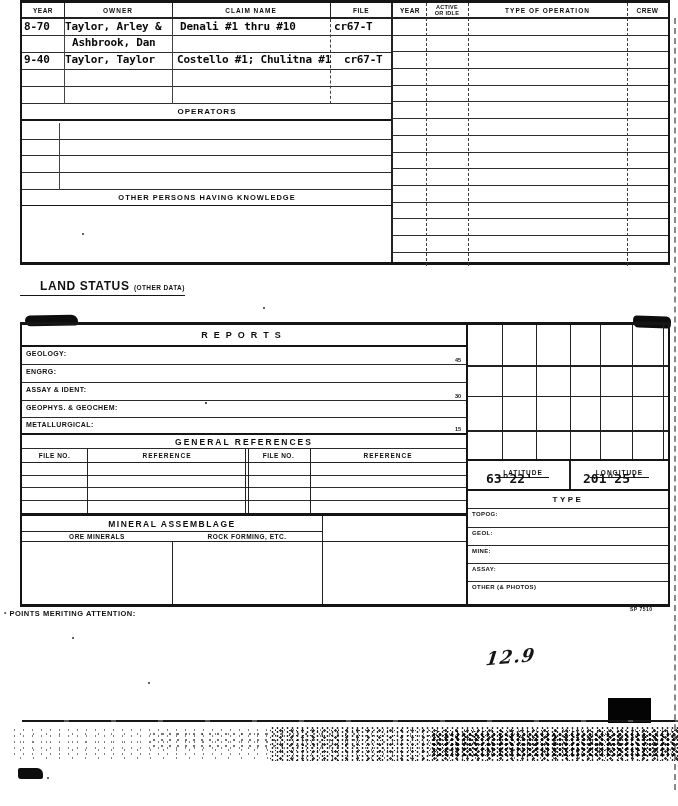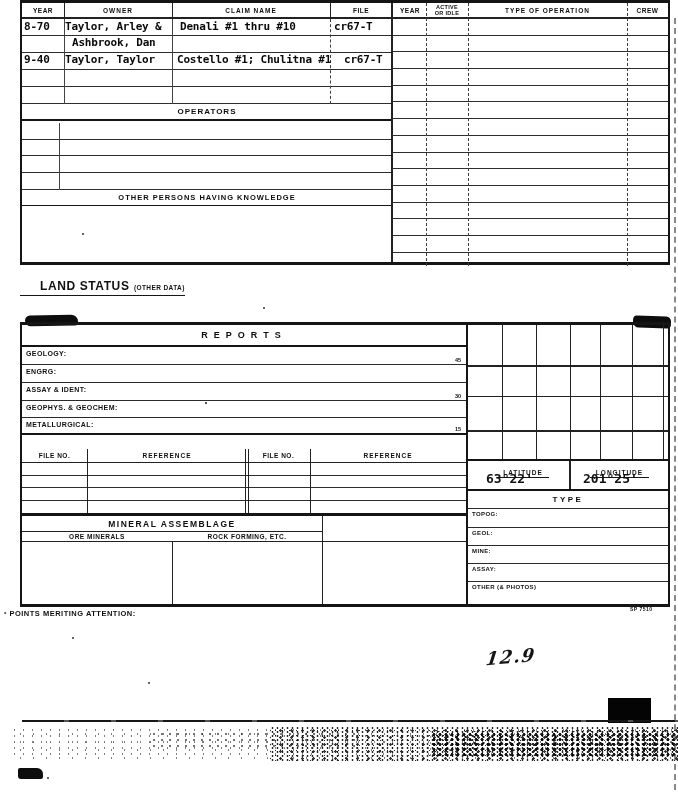--- a/index.html
+++ b/index.html
@@ -126,20 +126,21 @@
     </div>
     <div class="rptrow" style="top:76px;height:17px;">
       <span class="rptlbl">GEOPHYS. &amp; GEOCHEM:</span>
       <span class="rptnum"></span>
     </div>
     <div class="rptrow" style="top:93px;height:17px;border-bottom-width:2px;border-bottom-color:#151515;">
       <span class="rptlbl">METALLURGICAL:</span>
       <span class="rptnum">15</span>
     </div>
 
+    <div class="band" style="left:0;top:110px;width:444px;height:14px;font-size:8.5px;letter-spacing:2px;border-bottom:1px solid #2a2a2a;">GENERAL REFERENCES</div>
 
     <div class="hcell" style="left:0;top:124px;width:65px;height:13px;">FILE NO.</div>
     <div class="hcell" style="left:65px;top:124px;width:160px;height:13px;letter-spacing:1px;">REFERENCE</div>
     <div class="hcell" style="left:225px;top:124px;width:63px;height:13px;">FILE NO.</div>
     <div class="hcell" style="left:288px;top:124px;width:156px;height:13px;letter-spacing:1px;">REFERENCE</div>
     <i class="hl" style="left:0;top:137px;width:444px;"></i>
     <div class="abs rows1275" style="left:0;top:138px;width:444px;height:50px;"></div>
     <i class="vl" style="left:65px;top:124px;height:64px;"></i>
     <i class="vl" style="left:223px;top:124px;height:64px;"></i>
     <i class="vl" style="left:226px;top:124px;height:64px;"></i>

